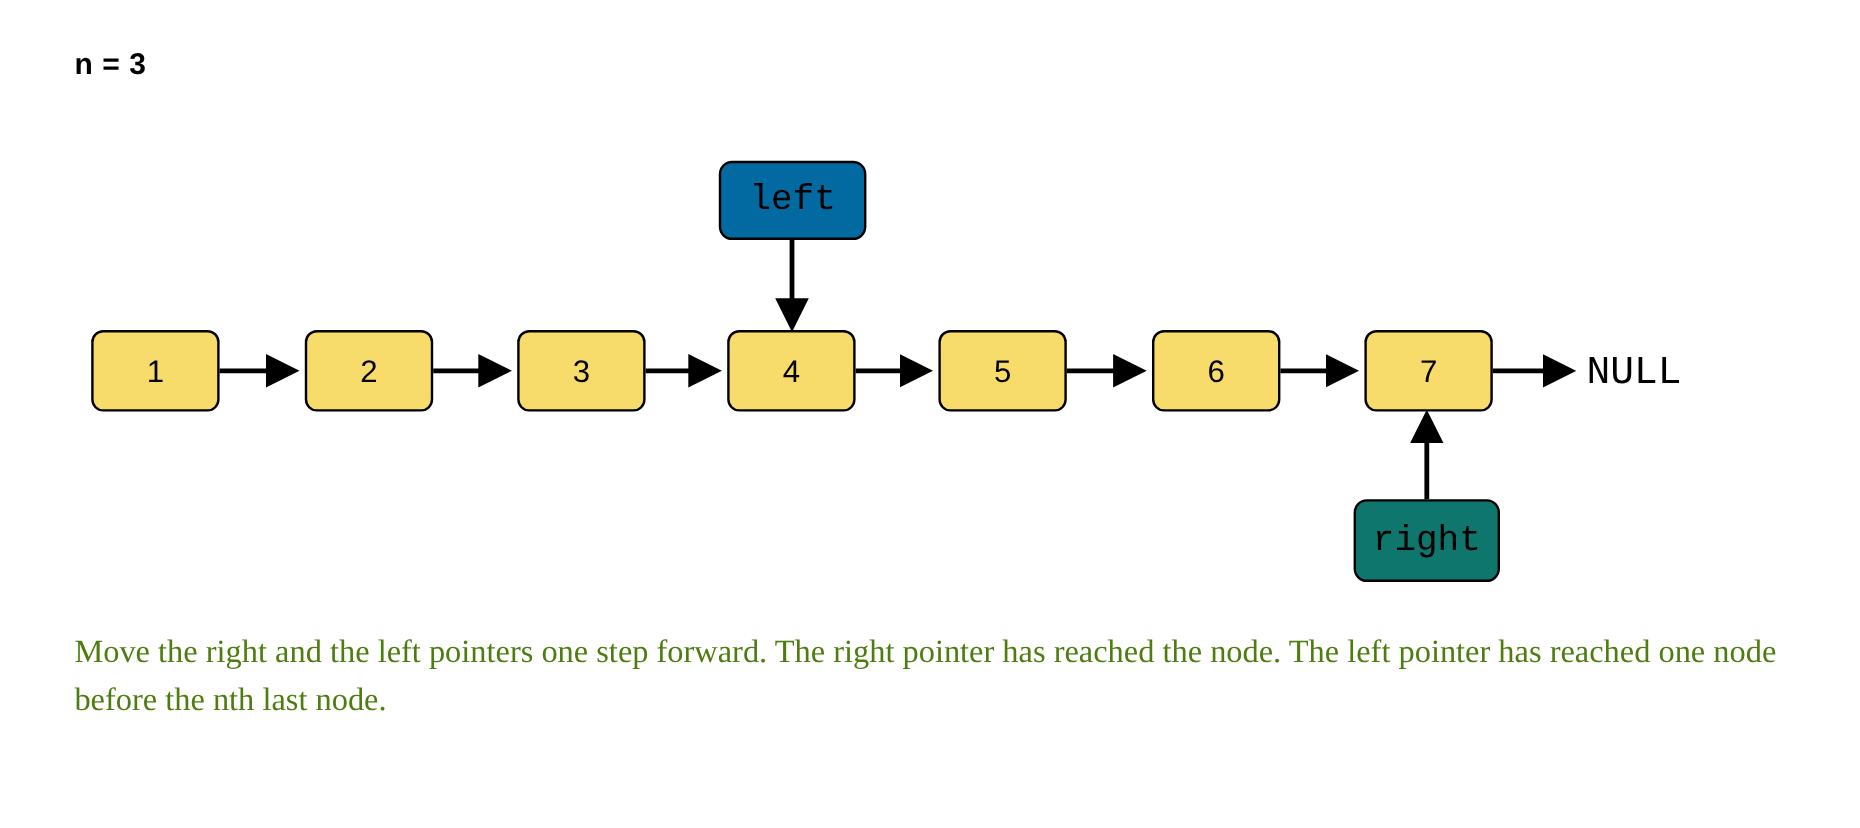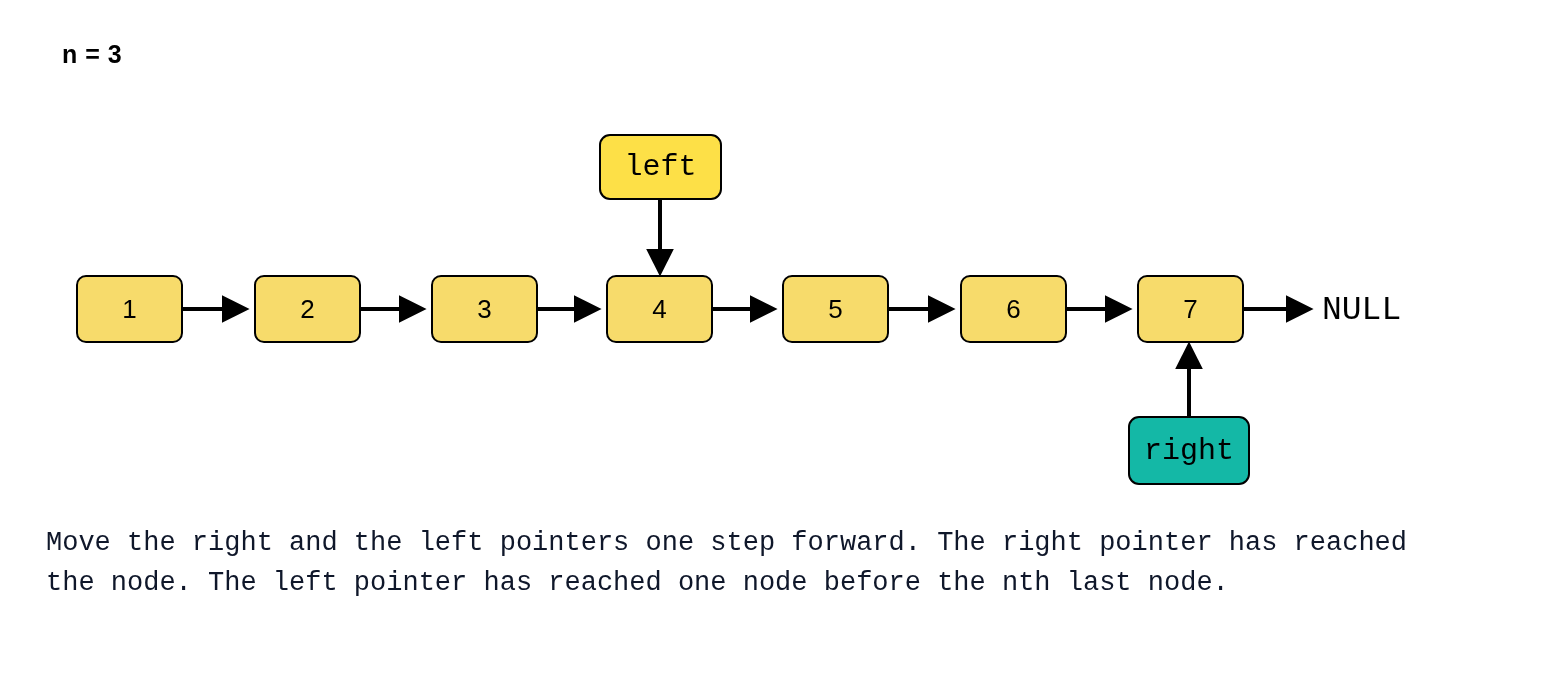--- a/index.html
+++ b/index.html
@@ -93,27 +93,27 @@
     left: 0;
     top: 0;
     width: 1550px;
     height: 690px;
     pointer-events: none;
   }
 
   
   .caption {
     position: absolute;
-    left: 46px;
+    left: 62px;
     top: 524px;
     width: 1420px;
-    font-family: Liberation Mono, monospace;
+    font-family: Liberation Serif, serif;
     font-size: 27px;
     line-height: 1.48;
-    color: #0f172a;
+    color: #4d7c0f;
     font-stretch: condensed;
   }
 </style>
 </head>
 <body>
 
 <div id="stage">
 
   <div class="title">n = 3</div>
 
@@ -142,19 +142,19 @@
   <div class="node" style="left:76px;  top:275px; background:#F7DB6B;">1</div>
   <div class="node" style="left:254px; top:275px; background:#F7DB6B;">2</div>
   <div class="node" style="left:431px; top:275px; background:#F7DB6B;">3</div>
   <div class="node" style="left:606px; top:275px; background:#F7DB6B;">4</div>
   <div class="node" style="left:782px; top:275px; background:#F7DB6B;">5</div>
   <div class="node" style="left:960px; top:275px; background:#F7DB6B;">6</div>
   <div class="node" style="left:1137px; top:275px; background:#F7DB6B;">7</div>
 
   <div class="null-label">NULL</div>
 
-  <div class="ptr-box ptr-left" style="background:#fde047;">left</div>
+  <div class="ptr-box ptr-left" style="background:#0369a1;">left</div>
 
-  <div class="ptr-box ptr-right" style="background:#14b8a6;">right</div>
+  <div class="ptr-box ptr-right" style="background:#0f766e;">right</div>
 
   <div class="caption">Move the right and the left pointers one step forward. The right pointer has reached the node. The left pointer has reached one node before the nth last node.</div>
 
 </div>
 
 </body></html>

